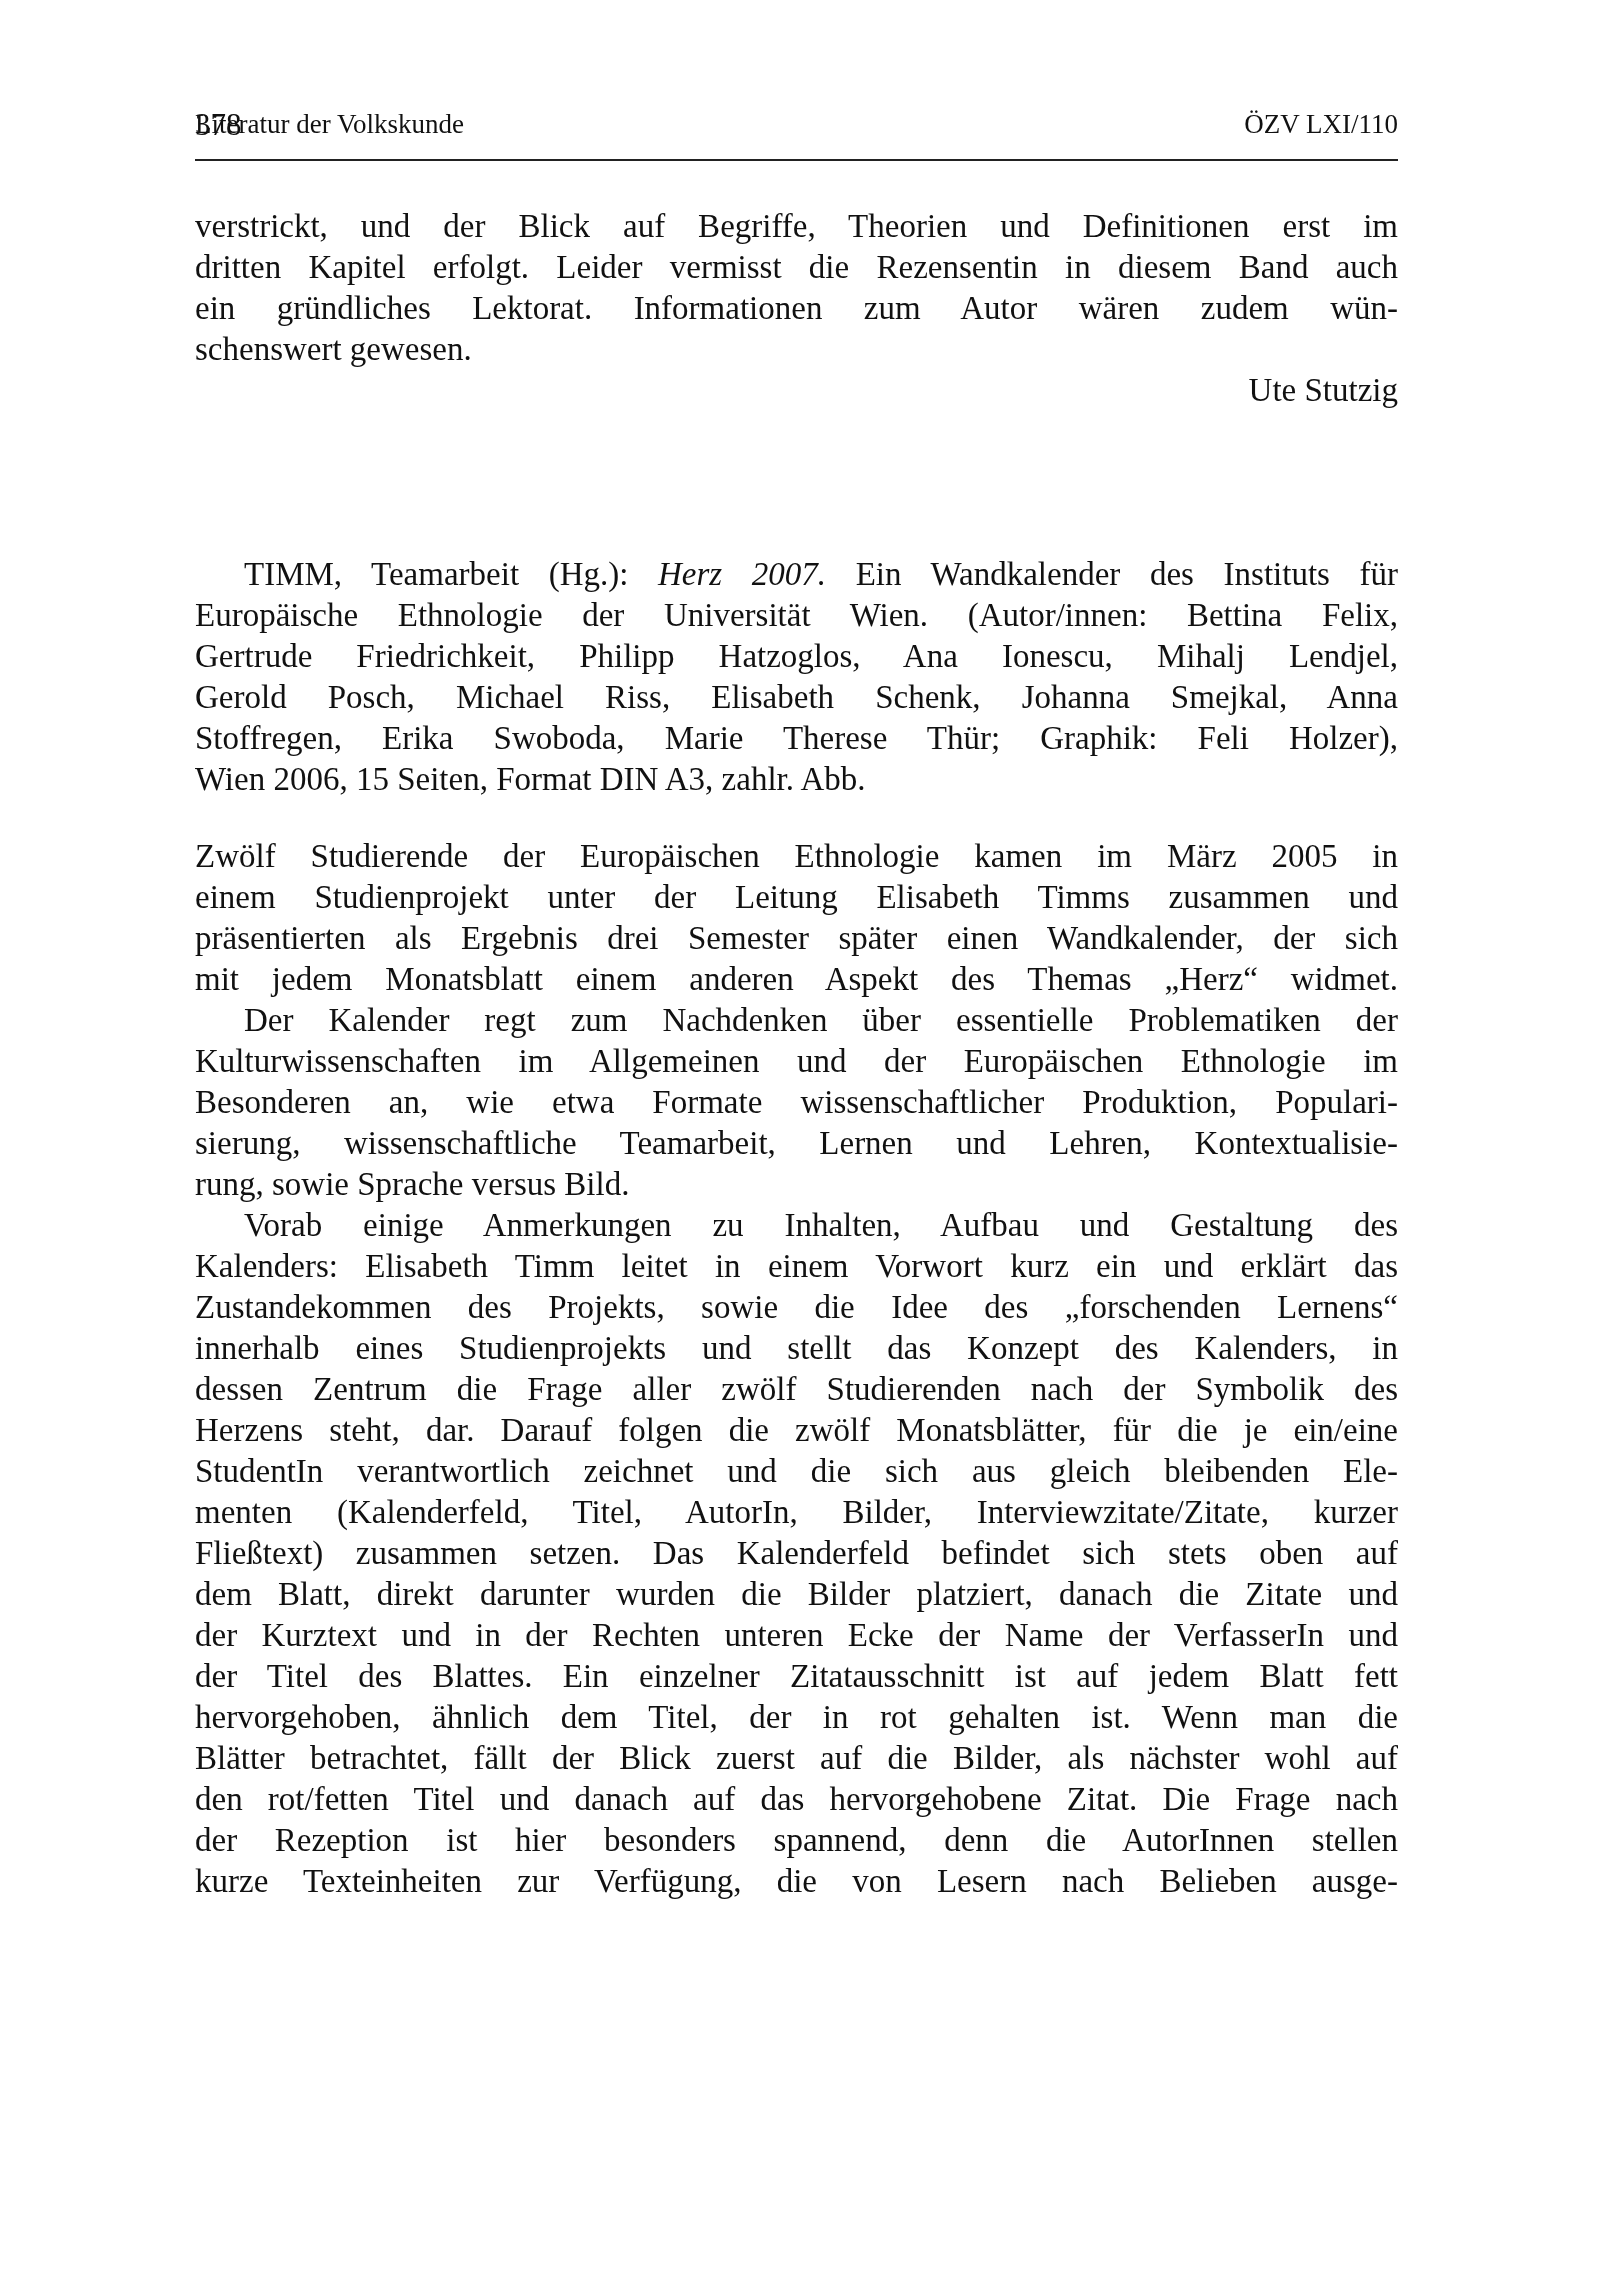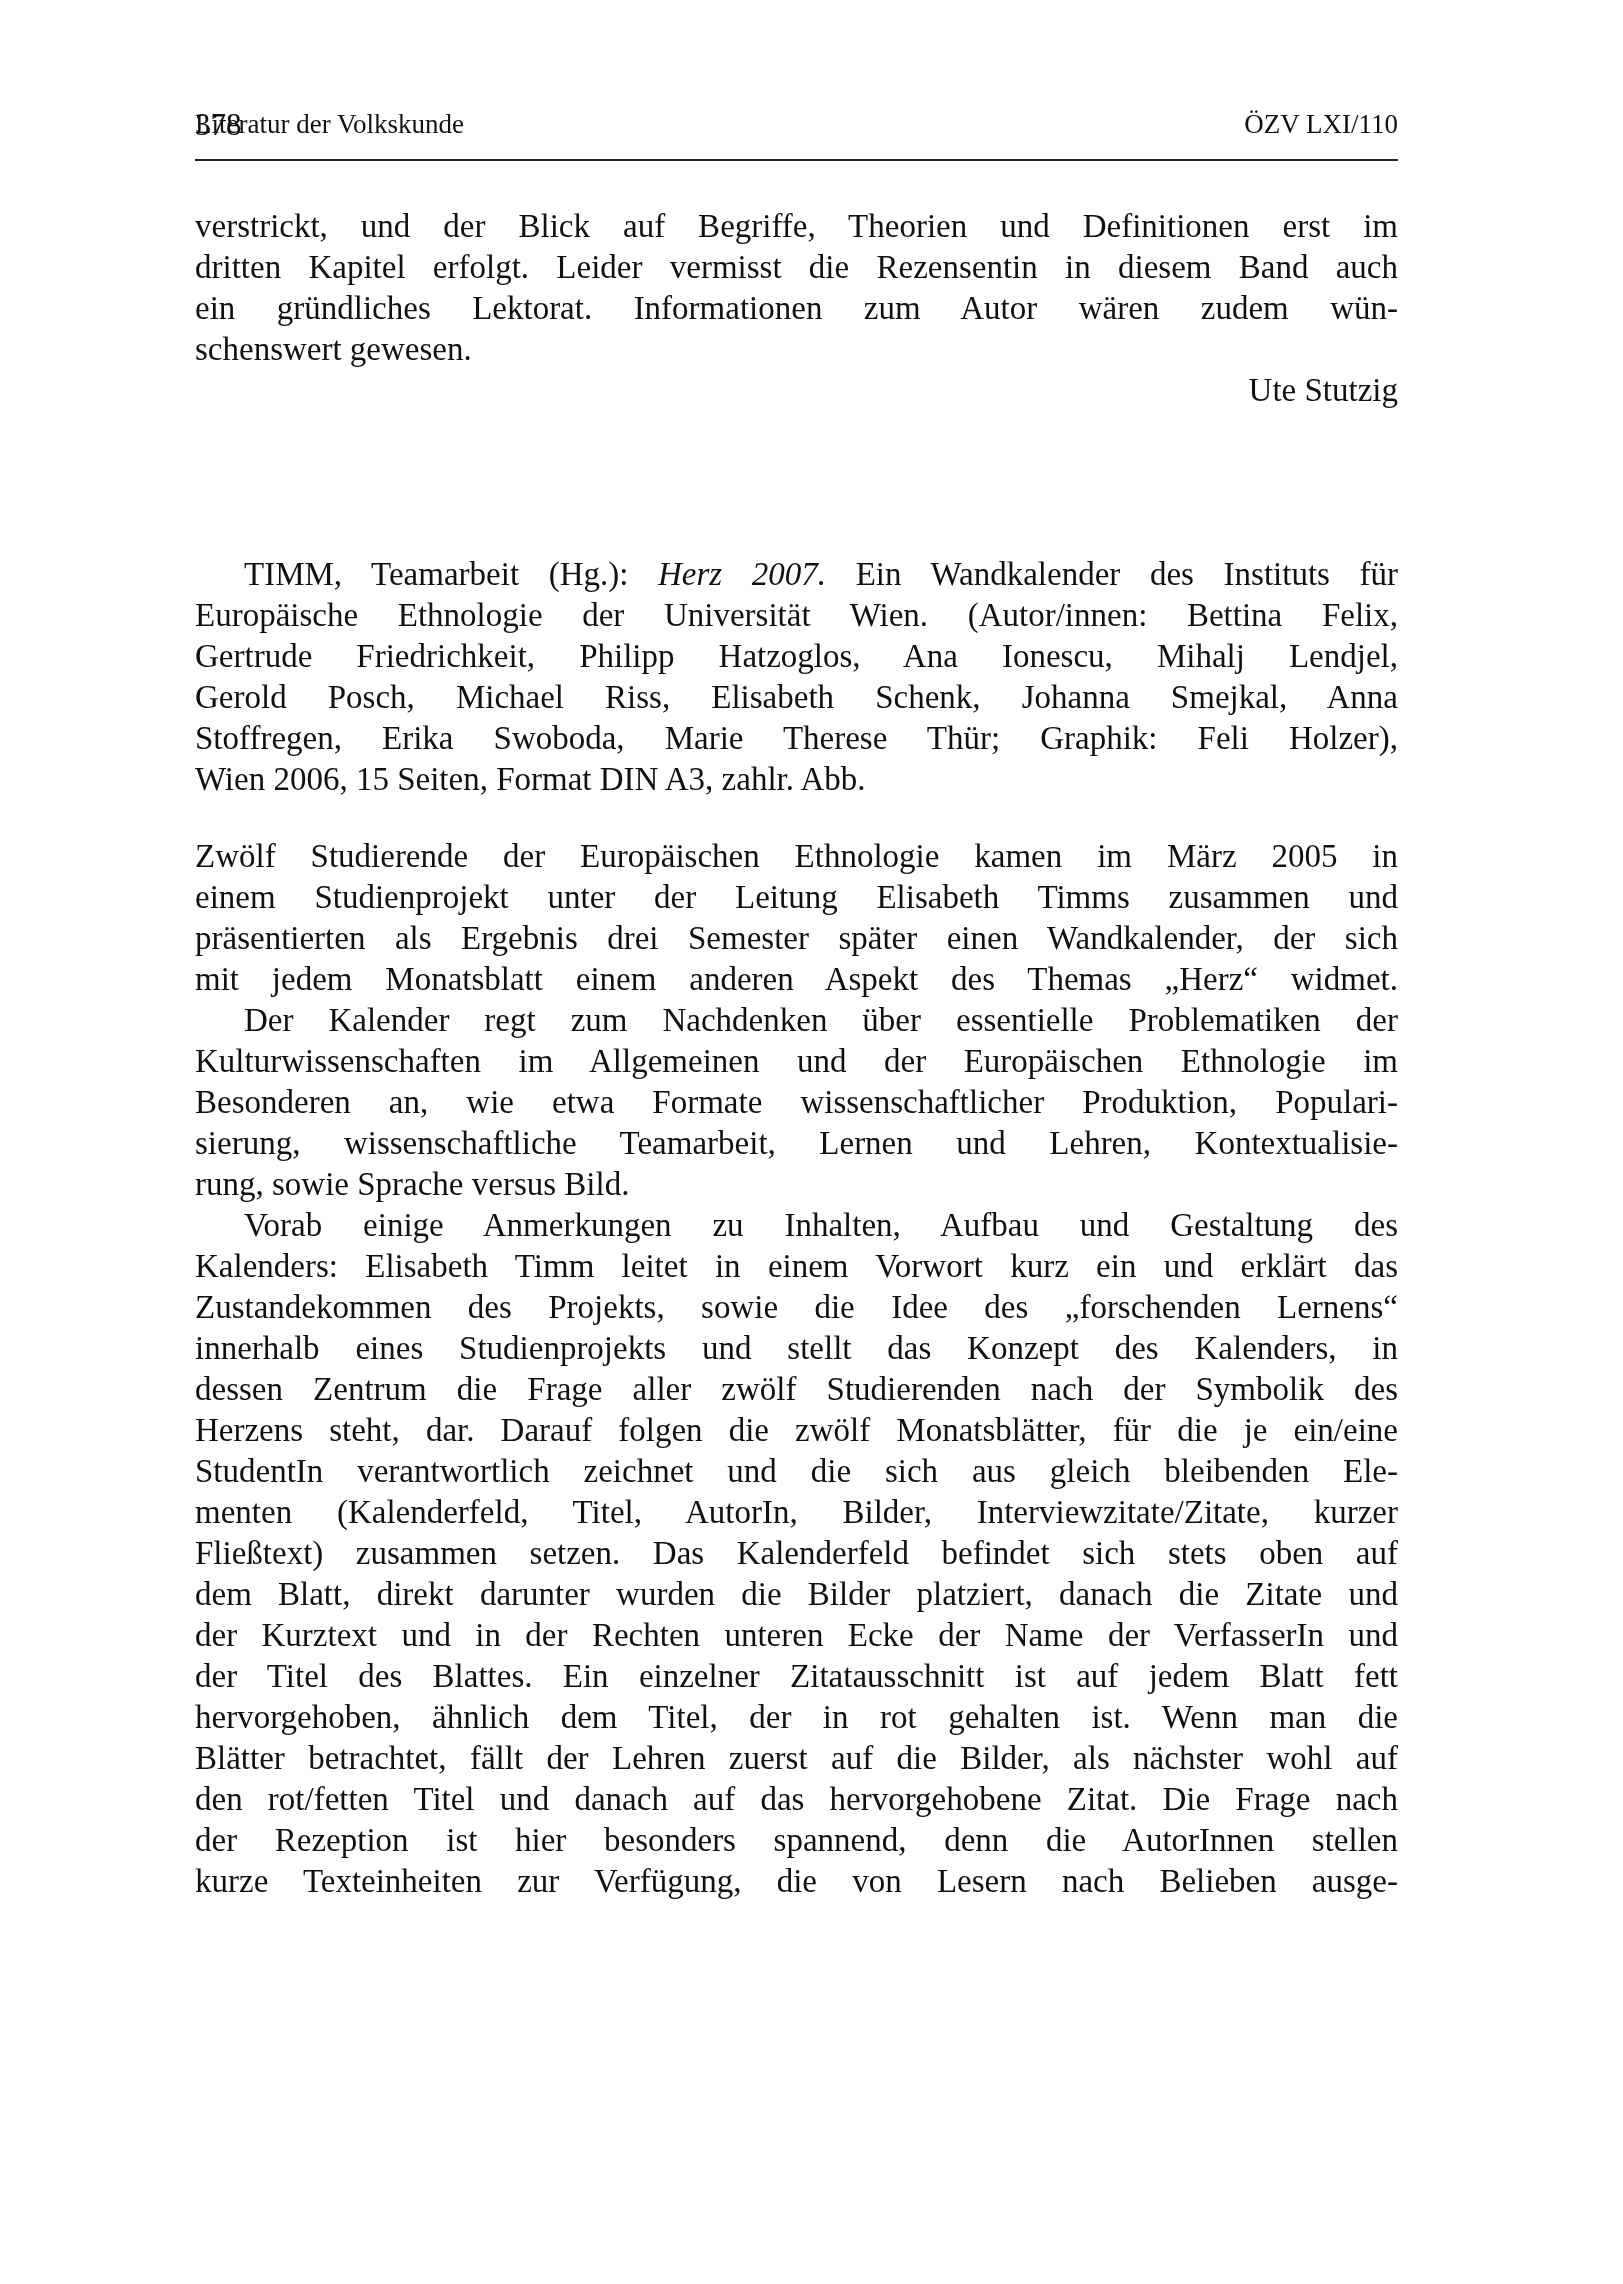--- a/index.html
+++ b/index.html
@@ -75,21 +75,21 @@
       <span class="line">innerhalb eines Studienprojekts und stellt das Konzept des Kalenders, in</span>
       <span class="line">dessen Zentrum die Frage aller zwölf Studierenden nach der Symbolik des</span>
       <span class="line">Herzens steht, dar. Darauf folgen die zwölf Monatsblätter, für die je ein/eine</span>
       <span class="line">StudentIn verantwortlich zeichnet und die sich aus gleich bleibenden Ele-</span>
       <span class="line">menten (Kalenderfeld, Titel, AutorIn, Bilder, Interviewzitate/Zitate, kurzer</span>
       <span class="line">Fließtext) zusammen setzen. Das Kalenderfeld befindet sich stets oben auf</span>
       <span class="line">dem Blatt, direkt darunter wurden die Bilder platziert, danach die Zitate und</span>
       <span class="line">der Kurztext und in der Rechten unteren Ecke der Name der VerfasserIn und</span>
       <span class="line">der Titel des Blattes. Ein einzelner Zitatausschnitt ist auf jedem Blatt fett</span>
       <span class="line">hervorgehoben, ähnlich dem Titel, der in rot gehalten ist. Wenn man die</span>
-      <span class="line">Blätter betrachtet, fällt der Lehren zuerst auf die Bilder, als nächster wohl auf</span>
+      <span class="line">Blätter betrachtet, fällt der Blick zuerst auf die Bilder, als nächster wohl auf</span>
       <span class="line">den rot/fetten Titel und danach auf das hervorgehobene Zitat. Die Frage nach</span>
       <span class="line">der Rezeption ist hier besonders spannend, denn die AutorInnen stellen</span>
       <span class="line">kurze Texteinheiten zur Verfügung, die von Lesern nach Belieben ausge-</span>
     </div>
   </div>
 
 </div>
 
 
 </body></html>

